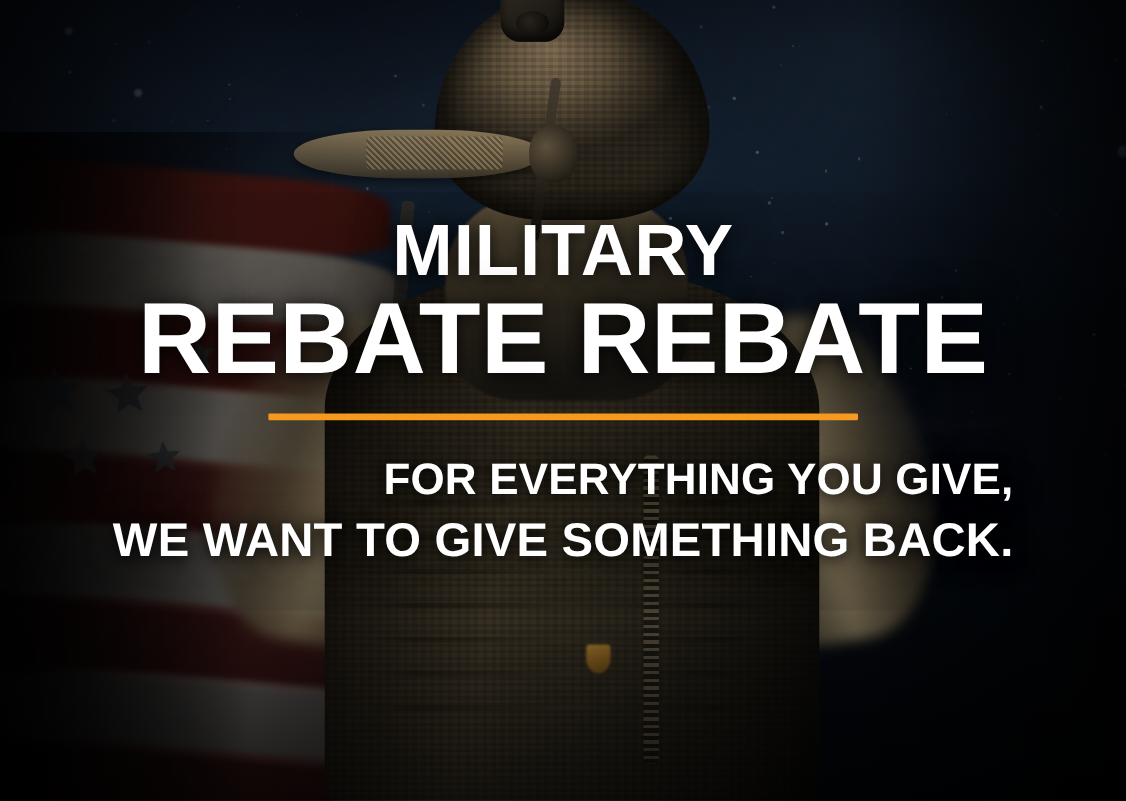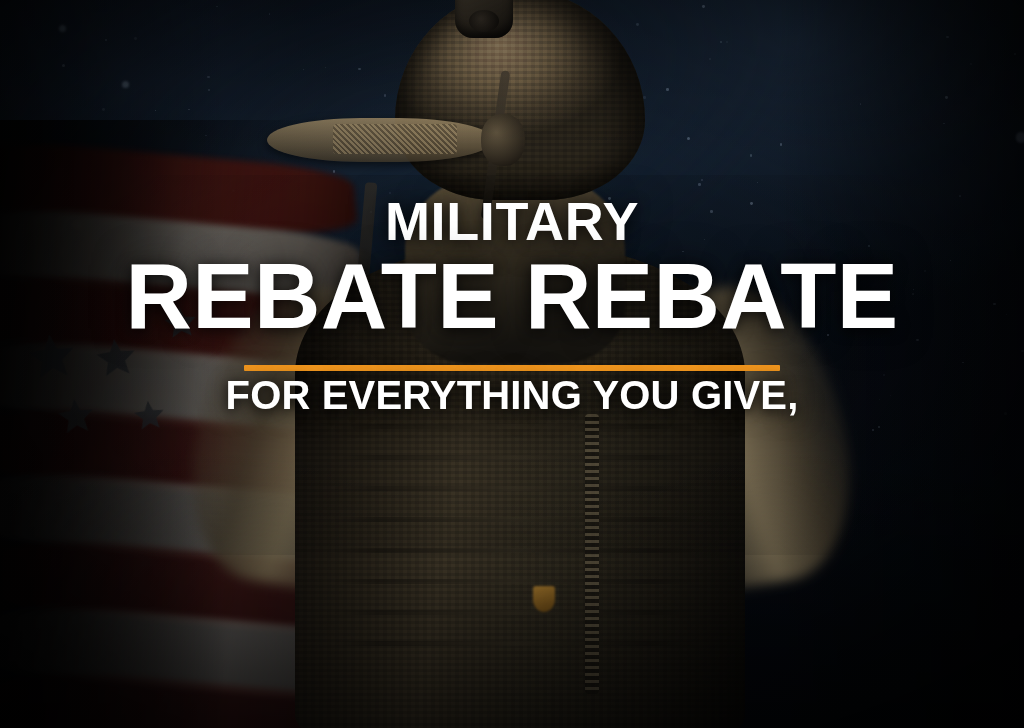--- a/index.html
+++ b/index.html
@@ -250,21 +250,21 @@
     text-align:center;
     color:#ffffff;
     font-weight:700;
     letter-spacing:0.01em;
     line-height:0.95;
     text-shadow:0 2px 14px rgba(0,0,0,0.75), 0 0 36px rgba(0,0,0,0.55);
     width:100%;
   }
   .headline .l1 {
     display:block;
-    font-size:54px;
+    font-size:66px;
     letter-spacing:0.012em;
     margin-top:196px;
   }
   .headline .l2 {
     display:block;
     font-size:92px;
     letter-spacing:0.004em;
     margin-top:6px;
   }
 
@@ -276,20 +276,21 @@
     border-radius:1px;
   }
 
   .subhead {
     text-align:right;
     color:#ffffff;
     font-weight:700;
     font-size:40px;
     line-height:1.22;
     letter-spacing:0.004em;
+    margin-top:30px;
     text-shadow:0 2px 12px rgba(0,0,0,0.8), 0 0 28px rgba(0,0,0,0.6);
   }
   .subhead .s1 { display:block; }
   .subhead .s2 { display:block; font-size:43px; margin-top:4px; }
 </style>
 </head>
 <body>
 
 <div class="banner">
 
@@ -506,16 +507,17 @@
 
     <h1 class="headline">
       <span class="l1">MILITARY</span>
       <span class="l2">REBATE REBATE</span>
     </h1>
 
     <div class="divider"></div>
 
     <p class="subhead">
       <span class="s1">FOR EVERYTHING YOU GIVE,</span>
+      <span class="s2">WE WANT TO GIVE SOMETHING BACK.</span>
     </p>
 
   </div>
 </div>
 
 </body></html>

